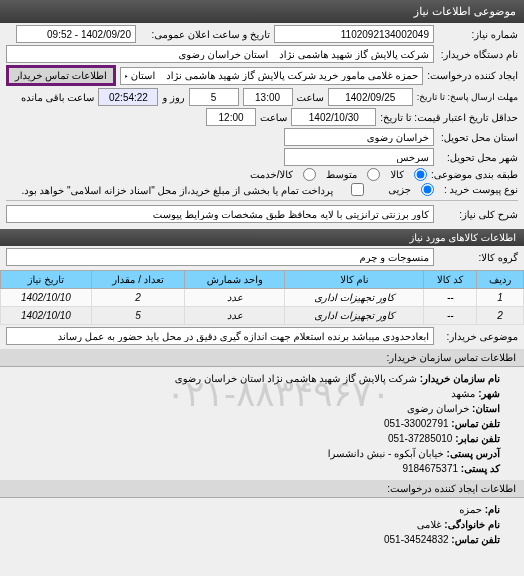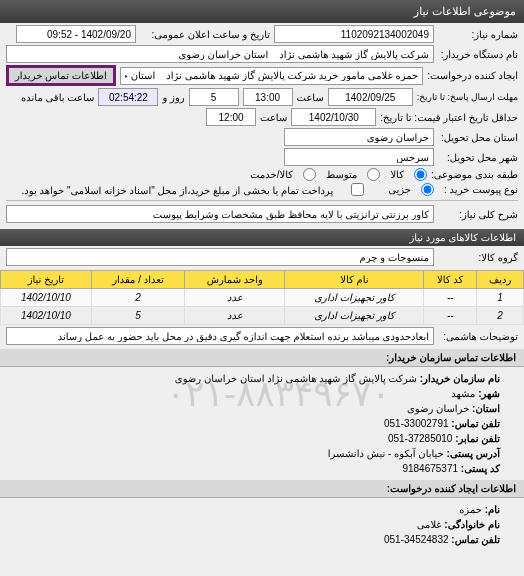--- a/index.html
+++ b/index.html
@@ -80,38 +80,38 @@
   font-size: 10px;
   margin-top: 2px;
 }
 table {
   width: 100%;
   border-collapse: collapse;
   font-size: 10px;
   background: #fff;
 }
 th {
-  background: #fde047;
+  background: #7dd3fc;
   border: 1px solid #aaa;
   padding: 3px;
   font-weight: normal;
 }
 td {
   border: 1px solid #ddd;
   padding: 3px;
   text-align: center;
   font-style: italic;
 }
 tr:nth-child(even) td { background: #eee; }
 tr:nth-child(odd) td { background: #fafafa; }
 .subheader {
   background: #d9d9d9;
   padding: 3px 8px;
   font-size: 10px;
-  font-weight: bold;
+  font-weight: normal;
   border-bottom: 1px solid #aaa;
 }
 .info-block {
   padding: 4px 24px;
   font-size: 10px;
   line-height: 1.5;
 }
 .info-line b { font-weight: bold; }
 .watermark {
   position: absolute;
@@ -254,21 +254,21 @@
         <td>کاور تجهیزات اداری</td>
         <td>عدد</td>
         <td>5</td>
         <td>1402/10/10</td>
       </tr>
     </tbody>
 </table>
 
 <div class="section">
   <div class="row">
-    <span class="label">توضیحات هاشمی:</span>
+    <span class="label">موضوعی خریدار:</span>
     <input class="input flex1" value="ابعادحدودی میباشد برنده استعلام جهت اندازه گیری دقیق در محل باید حضور به عمل رساند" style="">
   </div>
 </div>
 
 <div class="subheader">اطلاعات تماس سازمان خریدار:</div>
 <div class="info-block">
   <div class="info-line"><b>نام سازمان خریدار:</b> <span>شرکت پالایش گاز شهید هاشمی نژاد استان خراسان رضوی</span></div>
   <div class="info-line"><b>شهر:</b> <span>مشهد</span></div>
   <div class="info-line"><b>استان:</b> <span>خراسان رضوی</span></div>
   <div class="info-line"><b>تلفن تماس:</b> <span>33002791-051</span></div>

